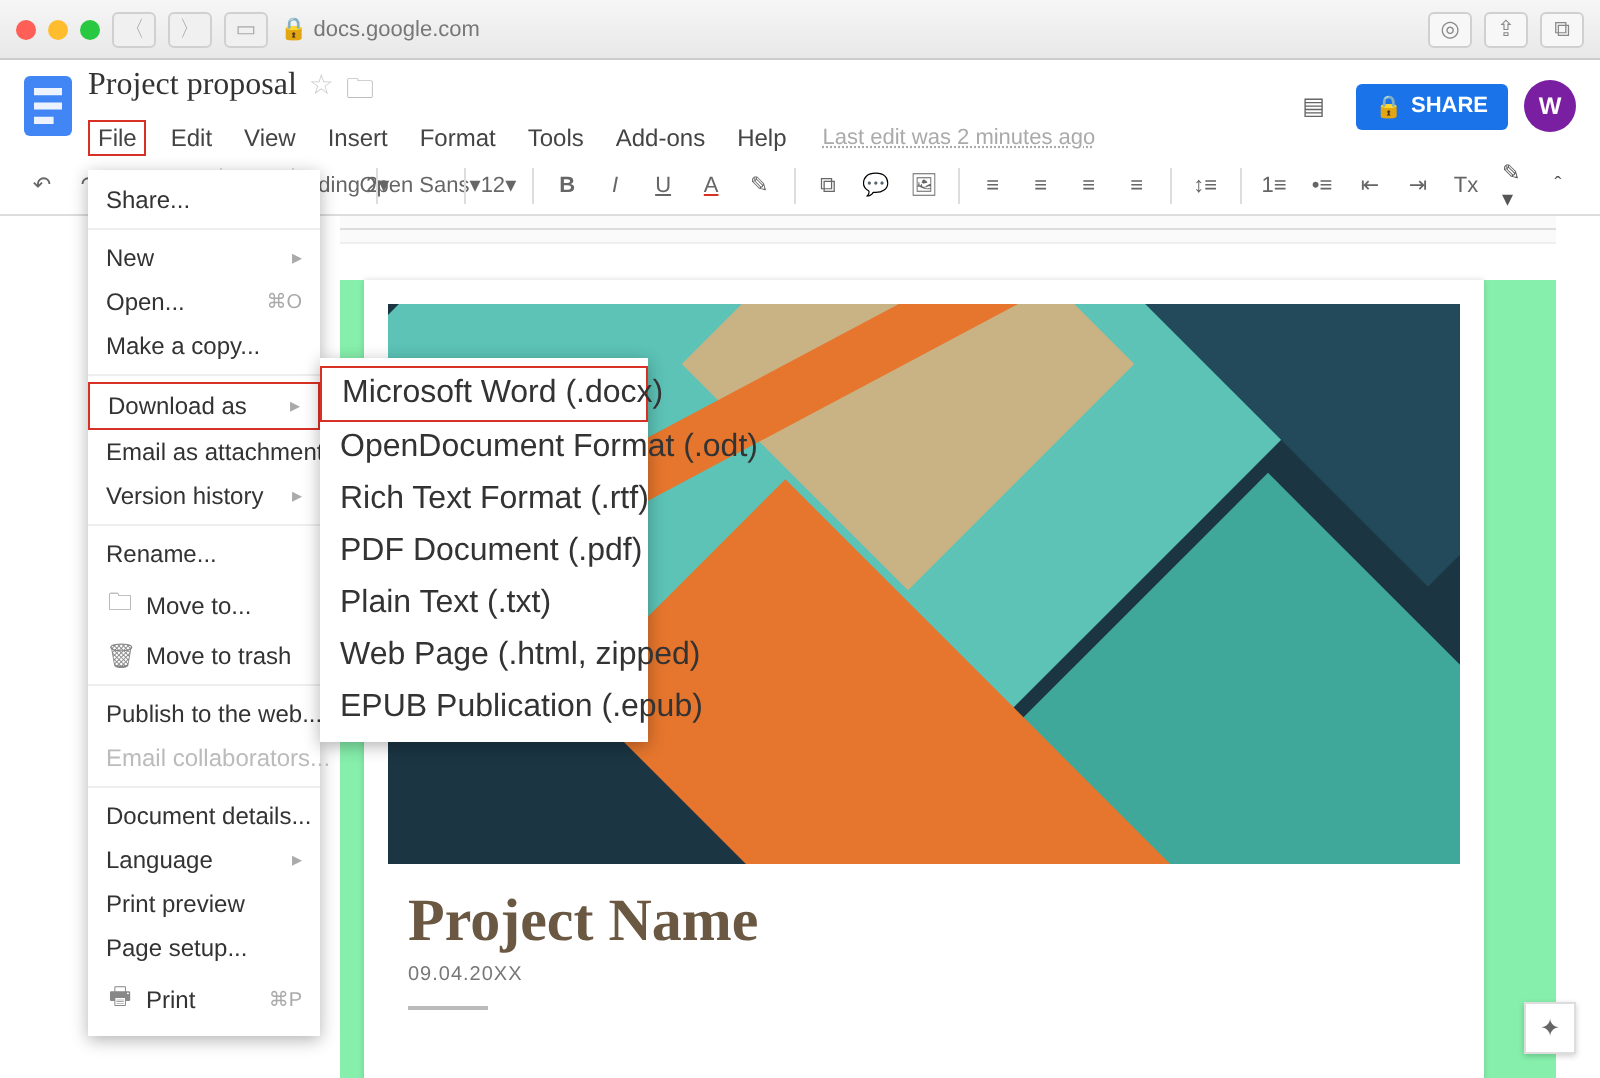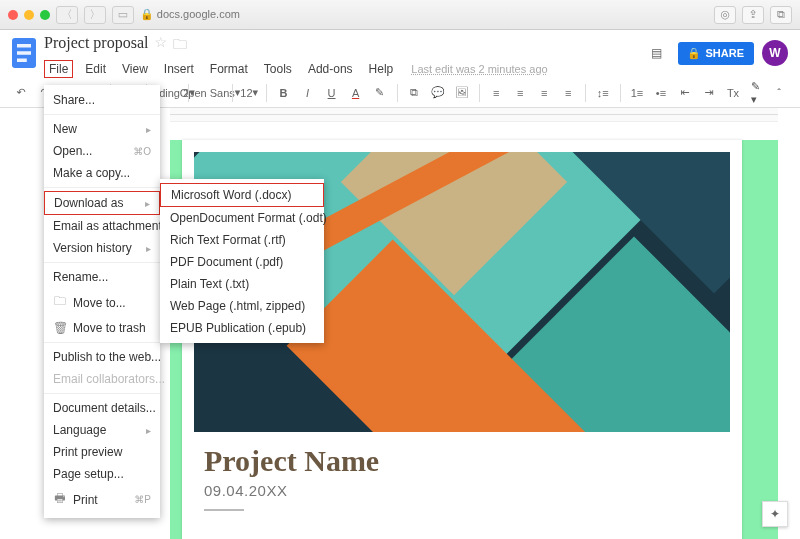--- a/index.html
+++ b/index.html
@@ -50,35 +50,35 @@
   .page { position:absolute; left:12px; top:0; width:560px; min-height:700px; background:#fff; box-shadow:0 0 3px rgba(0,0,0,.15);}
   .hero { position:relative; height:280px; margin:12px; overflow:hidden; background:#1b3543; }
   .shape { position:absolute; }
   .s-teal1 { background:#5cc3b6; width:360px; height:360px; transform:rotate(45deg); top:-140px; left:40px; }
   .s-orange1 { background:#e6762d; width:500px; height:28px; transform:rotate(-28deg); top:26px; left:-40px; }
   .s-orange2 { background:#e6762d; width:380px; height:150px; transform:rotate(45deg); top:200px; left:90px; }
   .s-tan { background:#c9b385; width:160px; height:160px; transform:rotate(45deg); top:-50px; left:180px; }
   .s-teal2 { background:#3fa89b; width:220px; height:220px; transform:rotate(45deg); top:130px; left:330px; }
   .s-dark { background:#234a5a; width:200px; height:200px; transform:rotate(45deg); top:-100px; left:420px; }
   .proj-name { font-family: Georgia, serif; font-size:30px; color:#6b5843; font-weight:bold; margin:12px 0 4px 22px; }
-  .proj-date { color:#777; font-size:15px; margin-left:22px; letter-spacing:.5px; }
+  .proj-date { color:#777; font-size:10px; margin-left:22px; letter-spacing:.5px; }
   .proj-under { width:40px; height:2px; background:#bbb; margin:10px 0 0 22px; }
 
   
   .menu { position:absolute; left:44px; top:55px; width:116px; background:#fff; box-shadow:0 2px 8px rgba(0,0,0,.3); padding:4px 0; z-index:30; font-size:12px; }
   .mi { padding:4px 9px; display:flex; align-items:center; justify-content:space-between; gap:6px; color:#333; white-space:nowrap; }
   .mi .lab { display:flex; align-items:center; gap:6px; }
   .mi .ic { width:14px; color:#888; font-size:12px; text-align:center;}
   .mi .sc { color:#aaa; font-size:10px; }
   .mi.disabled { color:#bbb;align-items:flex-end; }
   .mdiv { height:1px; background:#eee; margin:3px 0; }
   .mi.hi { border:1.5px solid #d93025; }
 
   
-  .submenu { position:absolute; left:160px; top:149px; width:164px; background:#fff; box-shadow:0 2px 8px rgba(0,0,0,.3); padding:4px 0; z-index:31; font-size:12px;}
+  .submenu { position:absolute; left:160px; top:149px; width:164px; background:#fff; box-shadow:0 2px 8px rgba(0,0,0,.3); padding:4px 0; z-index:31; font-size:16px;}
   .submenu .mi { padding:4px 10px; }
   .submenu .mi.hi { border:1.5px solid #d93025; }
 
   .help-fab { position:absolute; right:12px; bottom:12px; width:26px; height:26px; background:#fff; border:1px solid #ddd; box-shadow:0 1px 3px rgba(0,0,0,.2); display:flex; align-items:center; justify-content:center; color:#666; }
 </style>
 </head>
 <body>
 
 <div class="browser-bar">
   <div class="traffic">

